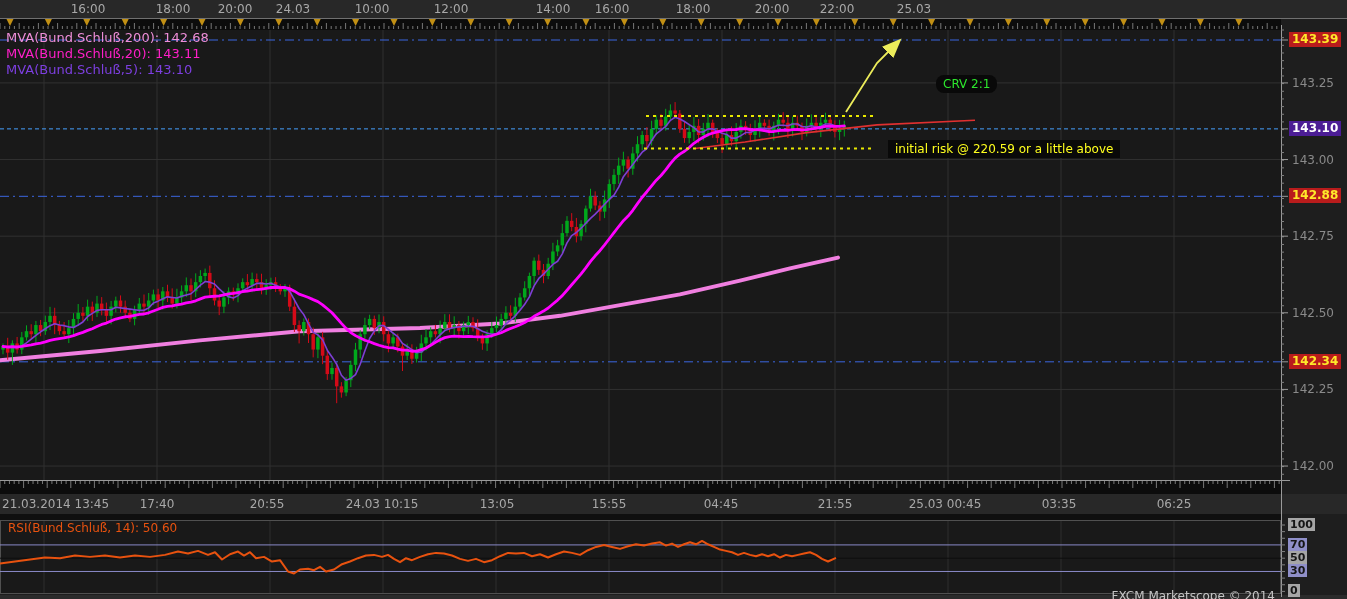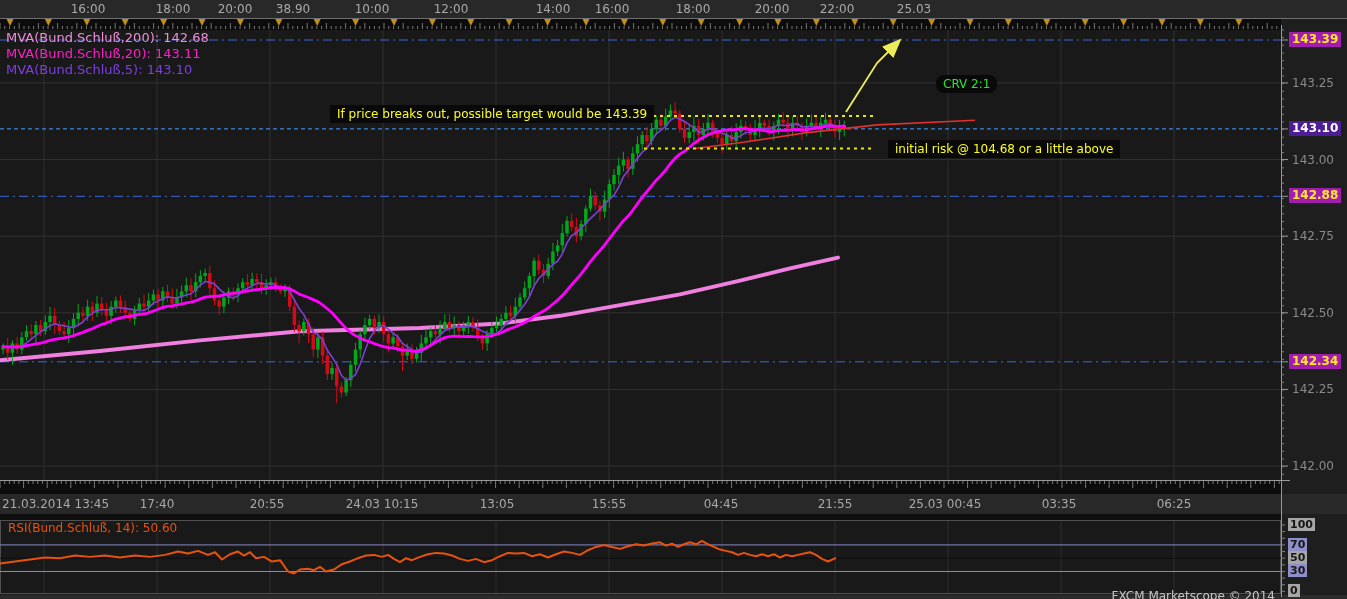--- a/index.html
+++ b/index.html
@@ -13,21 +13,21 @@
   #strip-bottom{left:0;top:494px;width:1347px;height:20px;background:#282828;}
   #gap-band{left:0;top:514px;width:1281px;height:6px;background:#0f0f0f;}
   #rsi-pane{left:0;top:520px;width:1281px;height:74px;background:#191919;}
   #bottom-edge{left:0;top:595px;width:1347px;height:4px;background:#2b2b2b;}
   #canvas{left:0;top:0;z-index:5;pointer-events:none;}
   .txt{position:absolute;z-index:10;white-space:nowrap;}
   .axis-label{font-size:12px;color:#a8a8a8;transform:translateX(-50%);}
   .axis-label.left-anchor{transform:none;}
   .price-label{font-size:12px;color:#8a8a8a;}
   .badge{font-size:12px;font-weight:700;padding:0 3px;line-height:15px;}
-  .badge.blue-yellow{background:#a21caf;color:#ffe92a;}
+  .badge.blue-yellow{background:#b91c1c;color:#ffe92a;}
   .badge.blue-white{background:#4c1d95;color:#ffffff;}
   .rsi-badge{font-size:11px;font-weight:700;padding:0 2px;line-height:13px;}
   .rsi-badge.gray{background:#a6a6a6;color:#161616;}
   .rsi-badge.purple{background:#8f8fc8;color:#161616;}
   .legend-line{font-size:13px;font-weight:400;}
   #legend-mva200{left:6px;top:30px;color:#ee8ed8;}
   #legend-mva20{left:6px;top:46px;color:#ff1fc8;}
   #legend-mva5{left:6px;top:62px;color:#7d3fe0;}
   #legend-rsi{left:8px;top:521px;color:#e8520f;font-size:12px;}
   .note{font-size:12px;background:rgba(8,8,8,.96);padding:2px 7px;z-index:11;}
@@ -1134,29 +1134,28 @@
         <line x1="0" y1="571.48" x2="1281" y2="571.48" stroke="#8a8ac8"></line>
         <polyline points="0,563.512 15,561.52 30,559.528 45,557.5360000000001 60,558.2 75,555.544 90,556.872 105,555.544 120,557.5360000000001 135,555.544 150,556.872 165,554.88 178,551.56 188,553.552 198,550.896 208,554.88 215,552.224 222,559.528 230,554.216 238,551.56 244,555.544 250,552.224 256,558.2 264,556.872 272,561.52 280,560.192 288,571.48 294,573.472 300,569.488 308,568.824 314,570.152 320,566.832 326,571.48 334,569.488 342,564.176 350,561.52 358,558.2 366,555.544 374,554.88 382,556.872 388,554.88 394,558.864 400,562.184 406,558.2 412,560.192 420,556.872 428,554.216 436,552.888 444,553.552 452,555.544 460,558.864 468,560.856 476,558.864 484,562.184 492,560.192 500,556.208 508,552.888 516,553.552 524,552.888 532,556.208 540,554.216 548,557.5360000000001 556,554.216 564,551.56 572,552.888 580,554.88 588,550.232 596,546.912 604,544.92 612,546.912 620,548.904 628,546.248 636,544.256 644,545.584 652,543.592 660,542.264 666,545.584 672,543.592 678,546.912 684,544.256 690,542.264 696,544.256 702,540.936 708,544.256 714,546.912 720,549.568 726,550.896 732,552.224 738,554.88 744,552.888 750,554.88 756,556.208 762,554.216 768,556.208 774,554.216 780,557.5360000000001 786,554.88 792,556.208 798,554.88 804,553.552 810,552.224 816,554.88 822,558.864 828,561.52 836,557.8016" fill="none" stroke="#e8520f" stroke-width="2" stroke-linejoin="round"></polyline>
       </g>
     </svg>
 
   <div class="txt legend-line" id="legend-mva200">MVA(Bund.Schluß,200): 142.68</div>
   <div class="txt legend-line" id="legend-mva20">MVA(Bund.Schluß,20): 143.11</div>
   <div class="txt legend-line" id="legend-mva5">MVA(Bund.Schluß,5): 143.10</div>
   <div class="txt" id="legend-rsi">RSI(Bund.Schluß, 14): 50.60</div>
 
-  <div class="txt note yellow" id="note-target">If price breaks out, possible target would be 143.39</div>
-  <div class="txt note yellow" id="note-risk">initial risk @ 104.68 or a little above</div>
+  <div class="txt note yellow" id="note-risk">initial risk @ 220.59 or a little above</div>
   <div class="txt note green" id="note-crv">CRV 2:1</div>
 
   <div class="txt" id="credit">FXCM Marketscope © 2014</div>
 <div class="txt axis-label" style="left: 88px; top: 2px;">16:00</div>
     <div class="txt axis-label" style="left: 173px; top: 2px;">18:00</div>
     <div class="txt axis-label" style="left: 235px; top: 2px;">20:00</div>
-    <div class="txt axis-label" style="left: 293px; top: 2px;">38.90</div>
+    <div class="txt axis-label" style="left: 293px; top: 2px;">24.03</div>
     <div class="txt axis-label" style="left: 372px; top: 2px; text-align: center;">10:00</div>
     <div class="txt axis-label" style="left: 451px; top: 2px;">12:00</div>
     <div class="txt axis-label" style="left: 553px; top: 2px;">14:00</div>
     <div class="txt axis-label" style="left: 612px; top: 2px;">16:00</div>
     <div class="txt axis-label" style="left: 693px; top: 2px;">18:00</div>
     <div class="txt axis-label" style="left: 772px; top: 2px;">20:00</div>
     <div class="txt axis-label" style="left: 837px; top: 2px;">22:00</div>
     <div class="txt axis-label" style="left: 914px; top: 2px;">25.03</div>
     <div class="txt axis-label left-anchor" style="left: 2px; top: 497px;">21.03.2014 13:45</div>
     <div class="txt axis-label" style="left: 157px; top: 497px;">17:40</div>

